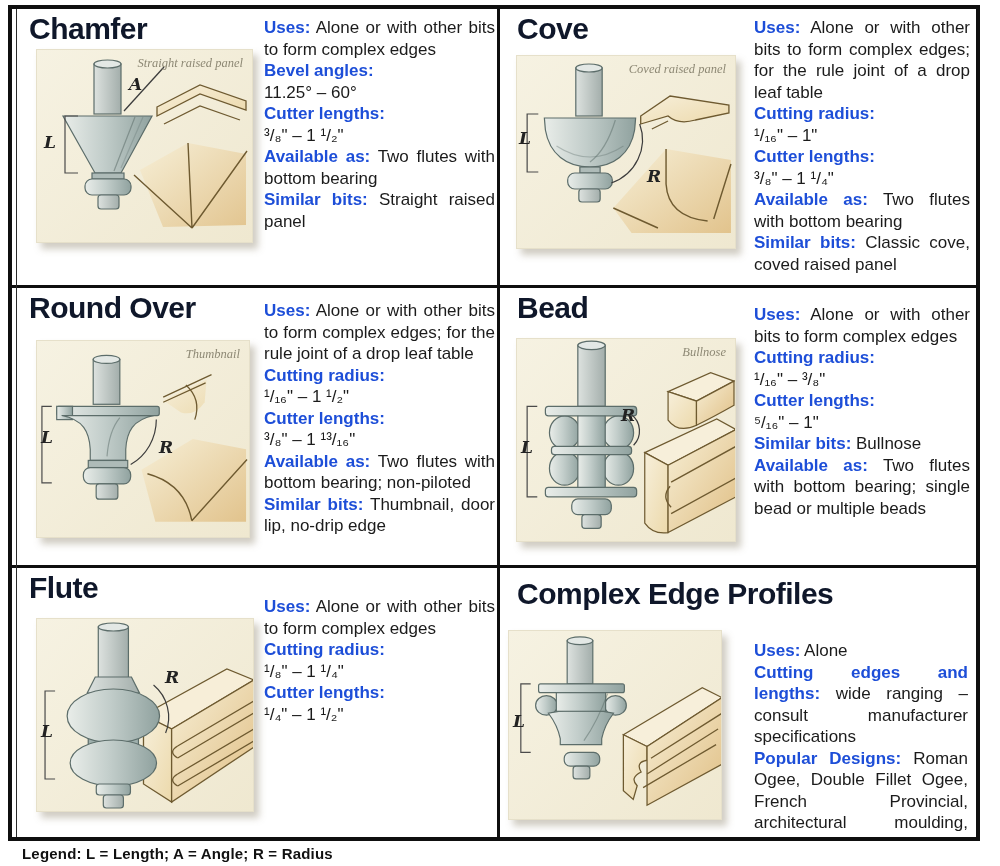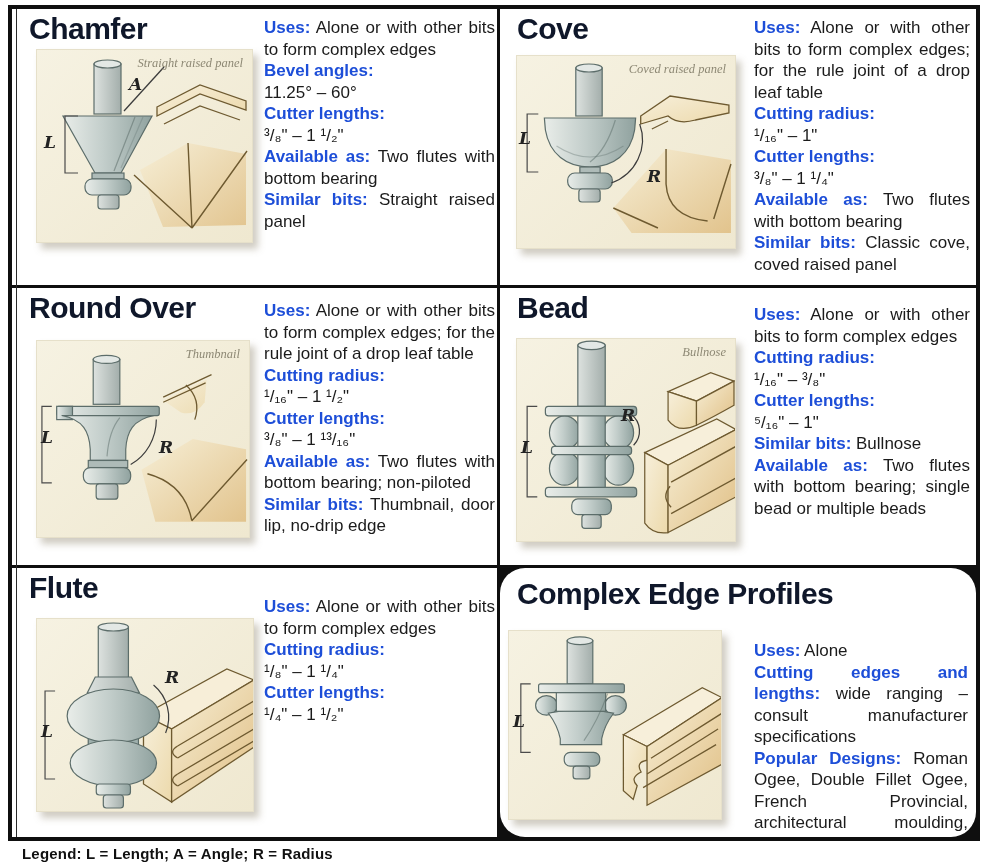--- a/index.html
+++ b/index.html
@@ -8,21 +8,21 @@
   .frame{position:absolute;left:8px;top:5px;width:964px;height:828px;
          border:4px solid #0f0f0f;background:#0f0f0f;}
   .frame::after{content:"";position:absolute;left:4px;top:0;height:100%;width:1px;
          background:#2a2a2a;z-index:6;pointer-events:none;}
   .cell{position:absolute;background:#ffffff;overflow:hidden;}
   .c0{left:0;top:0;width:485px;height:276px;}
   .c1{left:488px;top:0;width:476px;height:276px;}
   .c2{left:0;top:279px;width:485px;height:277px;}
   .c3{left:488px;top:279px;width:476px;height:277px;}
   .c4{left:0;top:559px;width:485px;height:269px;}
-  .c5{left:488px;top:559px;width:476px;height:269px;border-radius:25px;}
+  .c5{left:488px;top:559px;width:476px;height:269px;}
   .cell-title{position:absolute;left:17px;top:4px;margin:0;font-size:30px;line-height:32px;
          font-weight:bold;letter-spacing:-0.5px;color:#0f172a;}
   .panel{position:absolute;background:linear-gradient(135deg,#f6f2e2,#efe8d0);
          box-shadow:5px 6px 7px rgba(120,110,80,0.35);border:1px solid #e6e0ca;}
   .panel svg{position:absolute;left:0;top:0;width:100%;height:100%;}
   .caption{position:absolute;right:9px;top:6px;font-family:"Liberation Serif",serif;
          font-style:italic;font-size:12.5px;color:#8d8874;letter-spacing:0;z-index:3;}
   .ann{position:absolute;font-family:"DejaVu Serif",serif;font-style:italic;font-weight:bold;
          font-size:17px;color:#222;z-index:3;}
   .specs{position:absolute;font-size:17px;line-height:21.5px;text-align:justify;color:#1b1b1b;}

